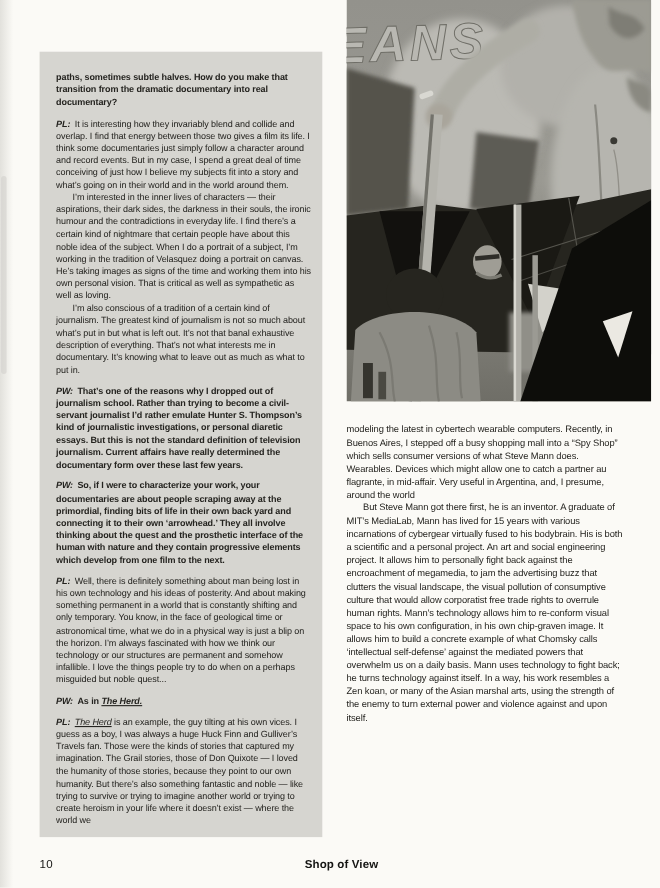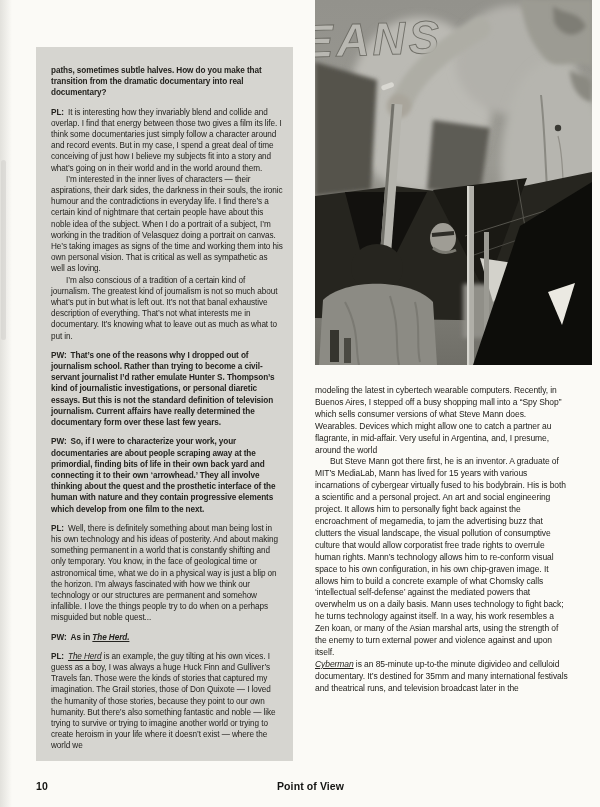--- a/index.html
+++ b/index.html
@@ -27,28 +27,28 @@
   .left-col{font-size:8.2px;line-height:11.2px;letter-spacing:-0.08px;text-align:left;}
   .right-col{
     position:absolute;left:315px;top:385px;width:253px;
     font-size:8.5px;line-height:11.9px;letter-spacing:-0.08px;color:#24231f;
   }
   p.para{margin:0;padding:0;}
   p.gap{margin-top:8px;}
   p.indent{text-indent:15px;}
   p.bold{font-weight:bold;}
   p.heading{font-weight:bold;margin-top:29px;margin-bottom:10px;font-size:9px;letter-spacing:0;}
-  .speaker{font-weight:bold;}
+  .speaker{font-weight:bold;font-style:italic;}
   .italic{font-style:italic;text-decoration:underline;}
   .photo{
     position:absolute;left:315px;top:0;width:277px;height:365px;display:block;
   }
   .footer-num{
     position:absolute;left:36px;top:780px;
-    font-weight:bold;font-size:10.5px;color:#141412;letter-spacing:.2px;
+    font-weight:normal;font-size:10.5px;color:#141412;letter-spacing:.2px;
   }
   .footer-title{
     position:absolute;left:277px;top:780px;
     font-weight:bold;font-size:10.5px;color:#141412;letter-spacing:.1px;
   }
 </style>
 </head>
 <body>
 
 <div class="page">
@@ -142,19 +142,18 @@
         <p class="para bold gap"><span class="speaker">PW: </span><span>So, if I were to characterize your work, your documentaries are about people scraping away at the primordial, finding bits of life in their own back yard and connecting it to their own ‘arrowhead.’ They all involve thinking about the quest and the prosthetic interface of the human with nature and they contain progressive elements which develop from one film to the next.</span></p>
         <p class="para gap"><span class="speaker">PL: </span><span>Well, there is definitely something about man being lost in his own technology and his ideas of posterity. And about making something permanent in a world that is constantly shifting and only temporary. You know, in the face of geological time or astronomical time, what we do in a physical way is just a blip on the horizon. I’m always fascinated with how we think our technology or our structures are permanent and somehow infallible. I love the things people try to do when on a perhaps misguided but noble quest...</span></p>
         <p class="para bold gap"><span class="speaker">PW: </span><span>As in </span><span class="italic">The Herd.</span></p>
         <p class="para gap"><span class="speaker">PL: </span><span class="italic">The Herd</span><span> is an example, the guy tilting at his own vices. I guess as a boy, I was always a huge Huck Finn and Gulliver’s Travels fan. Those were the kinds of stories that captured my imagination. The Grail stories, those of Don Quixote — I loved the humanity of those stories, because they point to our own humanity. But there’s also something fantastic and noble — like trying to survive or trying to imagine another world or trying to create heroism in your life where it doesn’t exist — where the world we</span></p>
       </div>
   </div>
 
   <div class="textcol right-col">
       <p class="para"><span>modeling the latest in cybertech wearable computers. Recently, in Buenos Aires, I stepped off a busy shopping mall into a “Spy Shop” which sells consumer versions of what Steve Mann does. Wearables. Devices which might allow one to catch a partner au flagrante, in mid-affair. Very useful in Argentina, and, I presume, around the world</span></p>
       <p class="para indent"><span>But Steve Mann got there first, he is an inventor. A graduate of MIT’s MediaLab, Mann has lived for 15 years with various incarnations of cybergear virtually fused to his bodybrain. His is both a scientific and a personal project. An art and social engineering project. It allows him to personally fight back against the encroachment of megamedia, to jam the advertising buzz that clutters the visual landscape, the visual pollution of consumptive culture that would allow corporatist free trade rights to overrule human rights. Mann’s technology allows him to re-conform visual space to his own configuration, in his own chip-graven image. It allows him to build a concrete example of what Chomsky calls ‘intellectual self-defense’ against the mediated powers that overwhelm us on a daily basis. Mann uses technology to fight back; he turns technology against itself. In a way, his work resembles a Zen koan, or many of the Asian marshal arts, using the strength of the enemy to turn external power and violence against and upon itself.</span></p>
-      <p class="para"><span class="italic">Cyberman</span><span> is an 85-minute up-to-the minute digivideo and celluloid documentary. It’s destined for 35mm and many international festivals and theatrical runs, and television broadcast later in the</span></p>
     </div>
 
   <div class="footer-num">10</div>
-  <div class="footer-title">Point of View</div>
+  <div class="footer-title">Shop of View</div>
 
 </div>
 
 </body></html>

